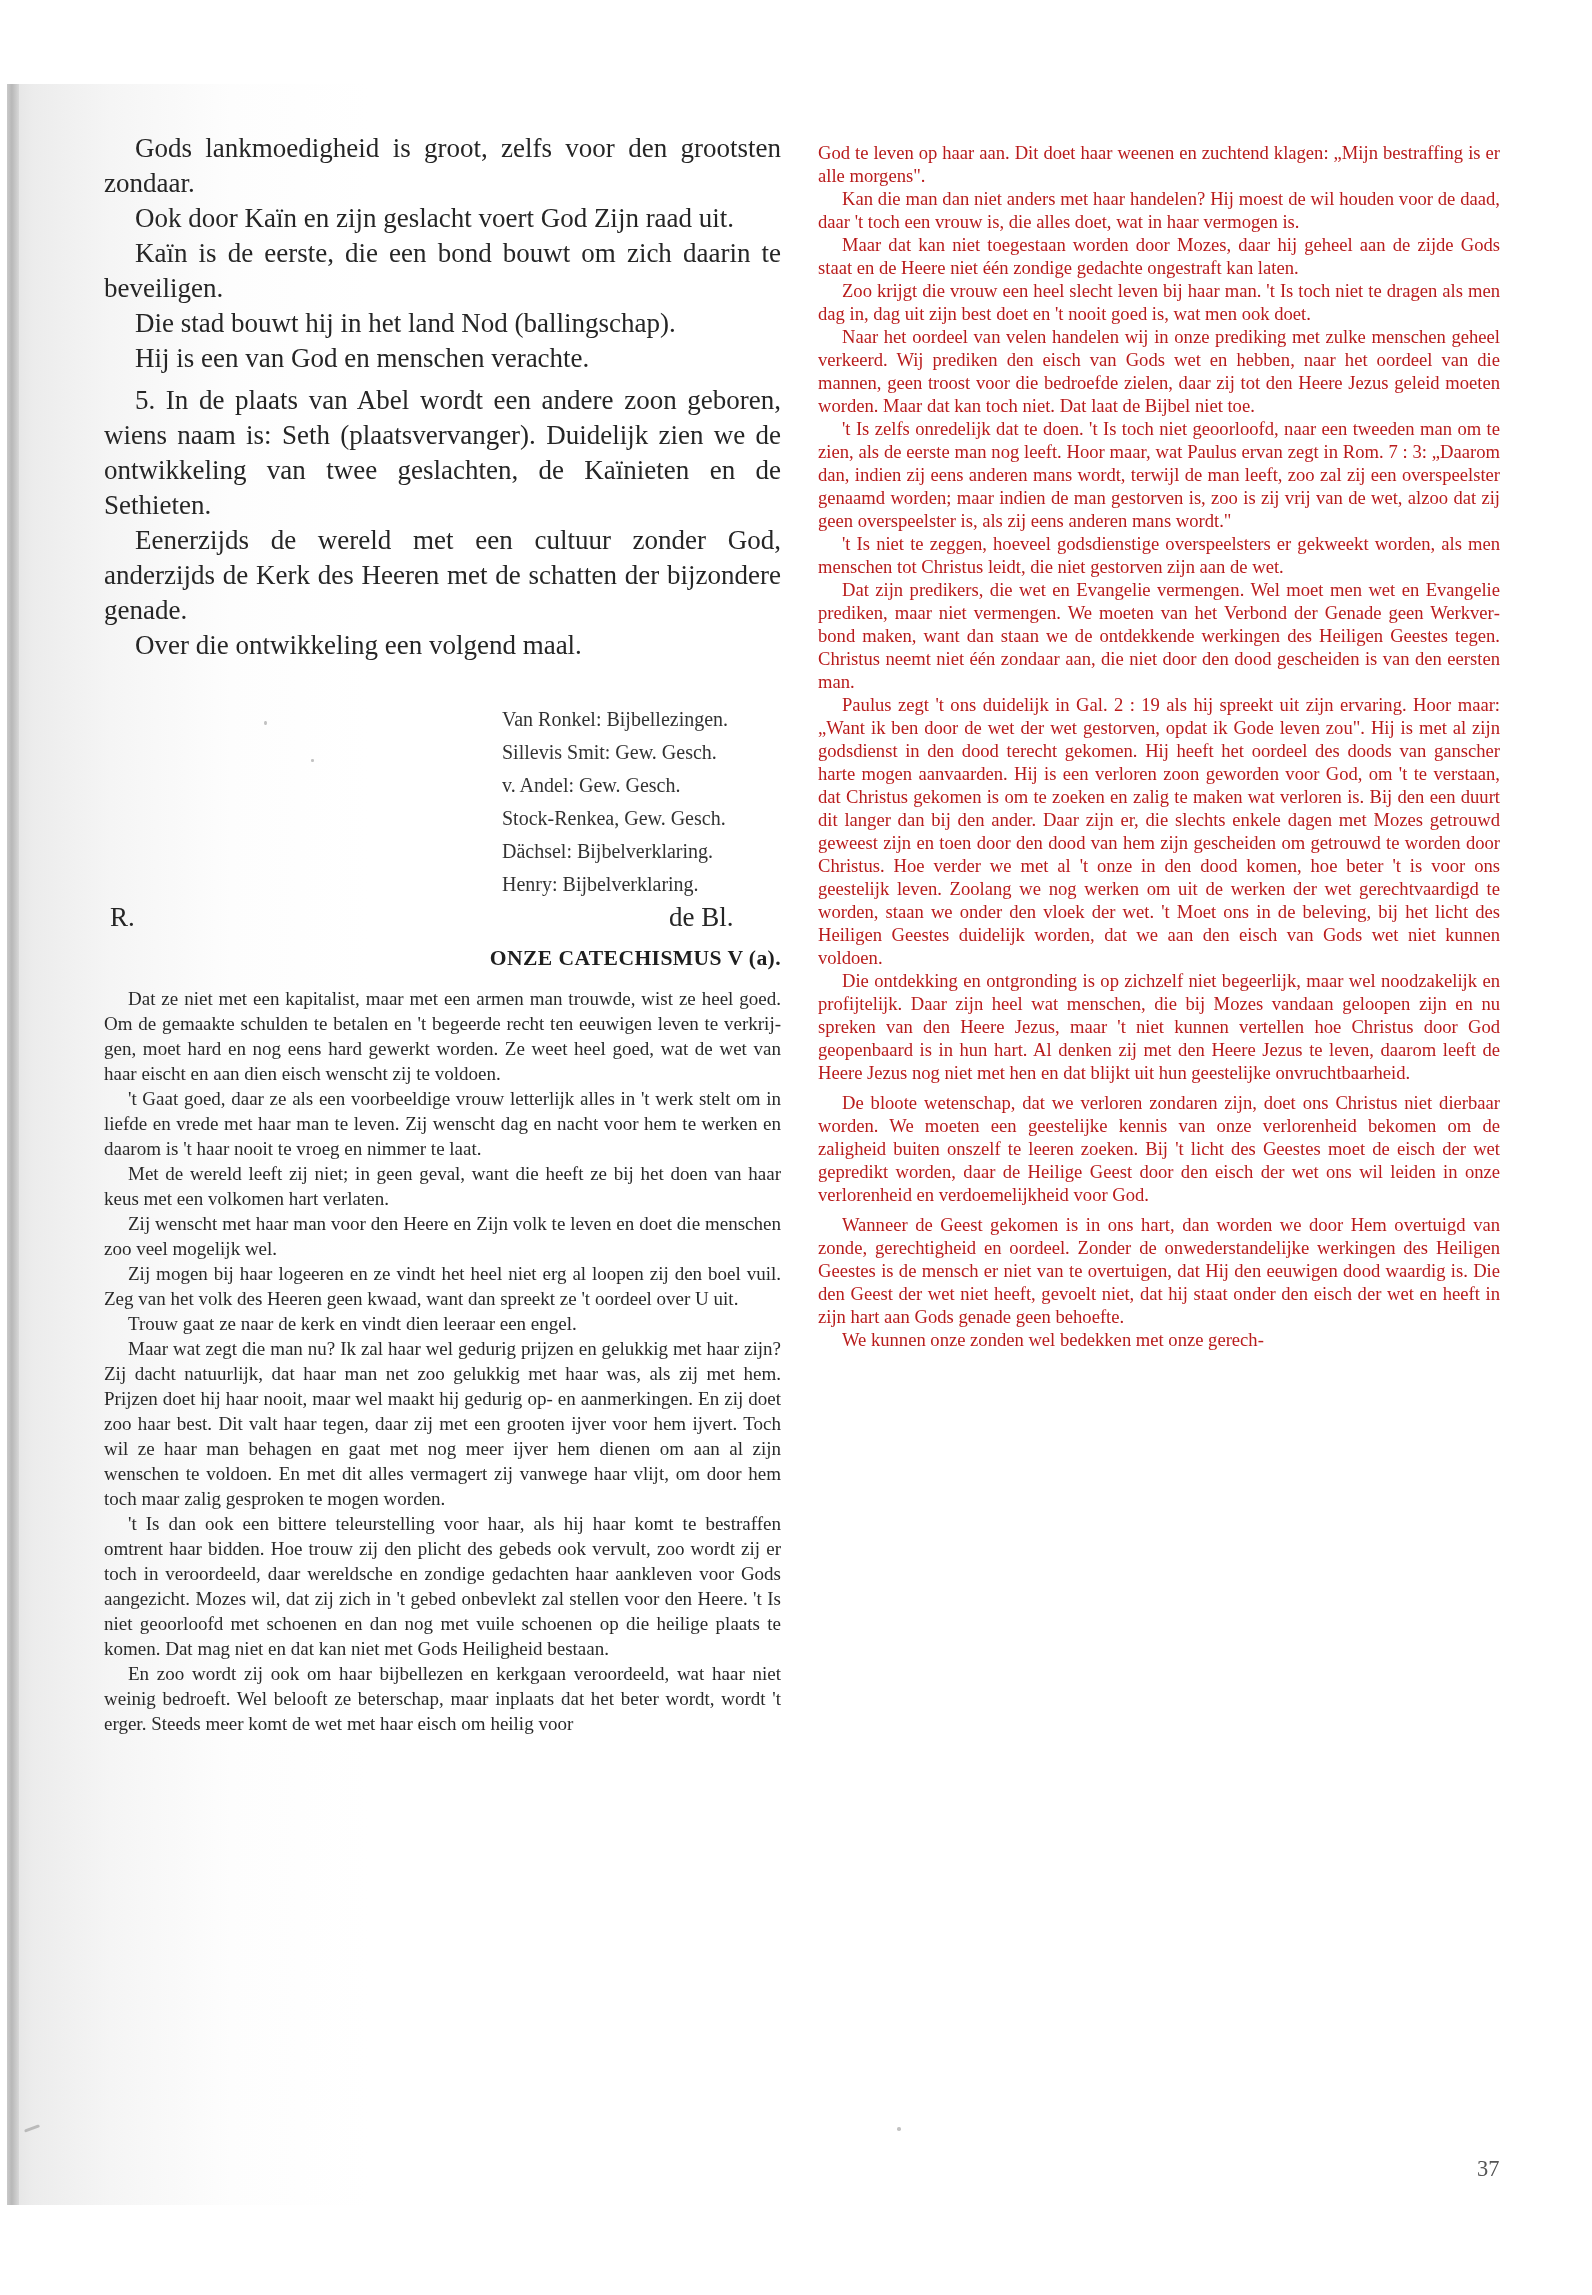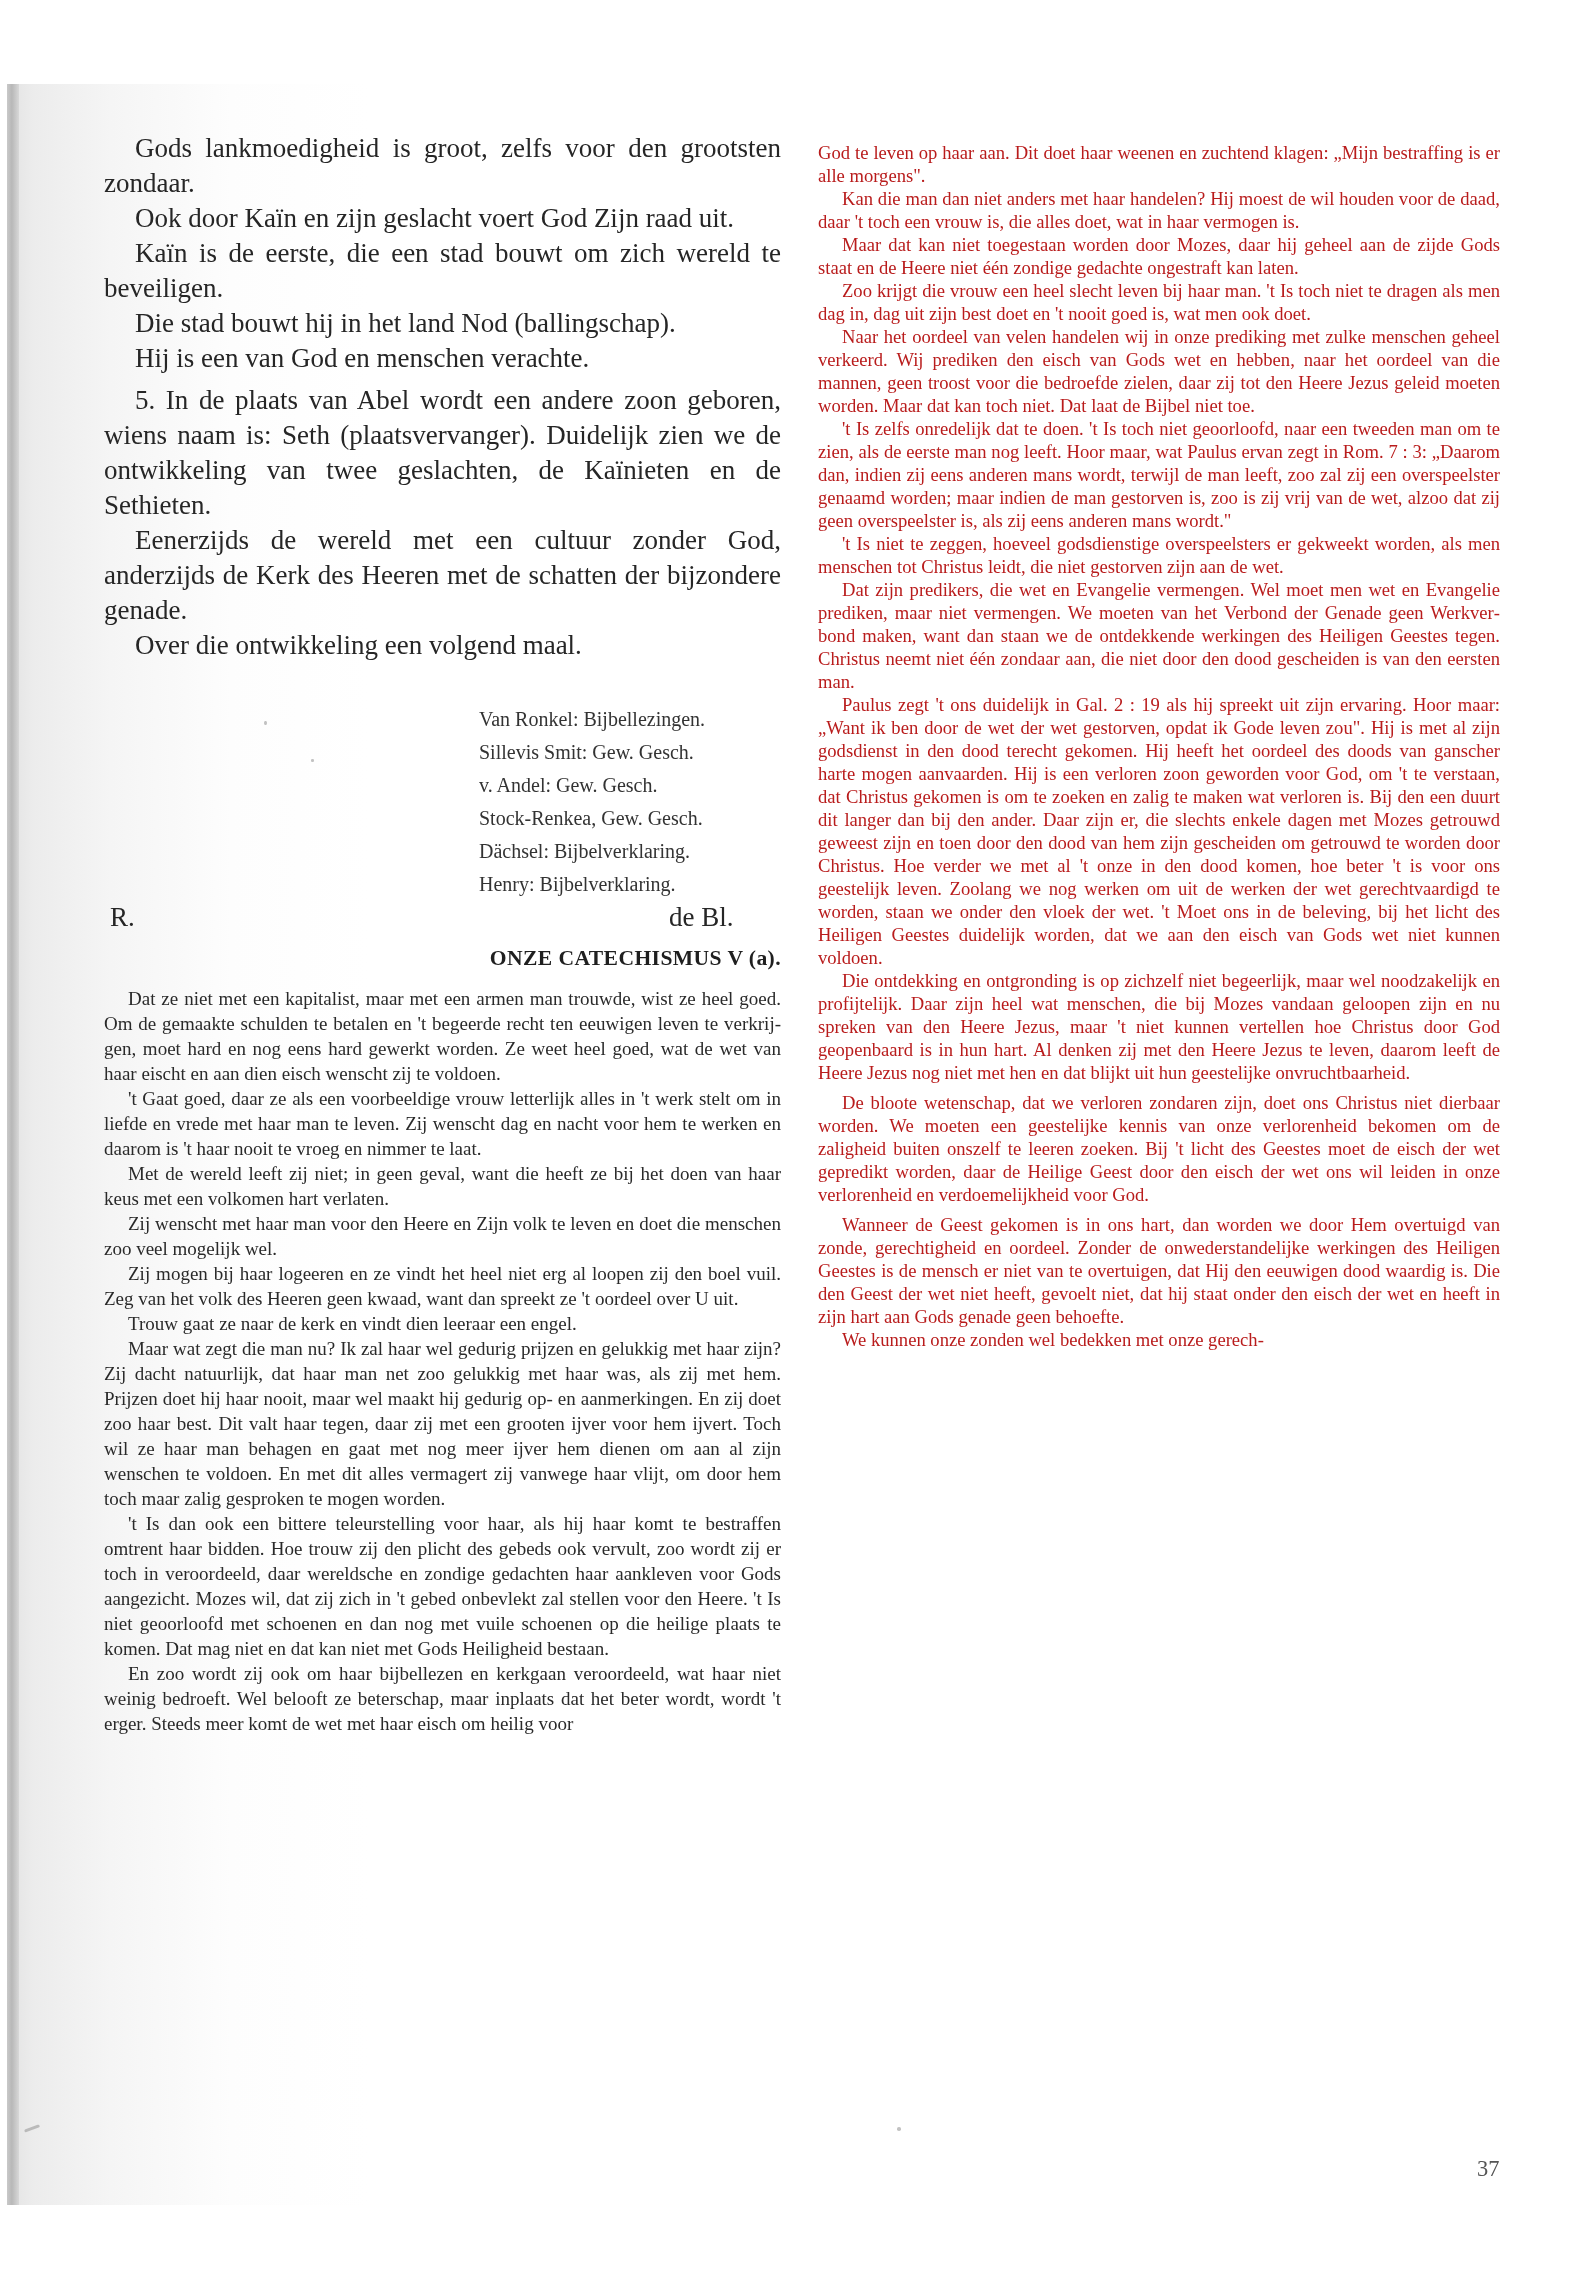--- a/index.html
+++ b/index.html
@@ -46,21 +46,21 @@
     }
     .col-left-top p {
       margin: 0;
       text-indent: 31px;
     }
     .col-left-top p.gap {
       margin-top: 7px;
     }
     .refs {
       position: absolute;
-      left: 479px;
+      left: 502px;
       top: 703px;
       width: 311px;
       font-size: 20px;
       line-height: 33px;
       color: #333;
     }
     .refs div { white-space: nowrap; }
     .sign-row {
       position: absolute;
       left: 110px;
@@ -120,21 +120,21 @@
 </head>
 <body>
 
 <div class="page">
   <div class="page-edge"></div>
 </div>
 
 <div class="col col-left-top">
   <p>Gods lankmoedigheid is groot, zelfs voor den grootsten zondaar.</p>
   <p>Ook door Kaïn en zijn geslacht voert God Zijn raad uit.</p>
-  <p>Kaïn is de eerste, die een stad bouwt om zich wereld te beveiligen.</p>
+  <p>Kaïn is de eerste, die een bond bouwt om zich daarin te beveiligen.</p>
   <p>Die stad bouwt hij in het land Nod (balling­schap).</p>
   <p>Hij is een van God en menschen verachte.</p>
   <p class="gap">5. In de plaats van Abel wordt een andere zoon geboren, wiens naam is: Seth (plaatsver­vanger). Duidelijk zien we de ontwikkeling van twee geslachten, de Kaïnieten en de Sethieten.</p>
   <p>Eenerzijds de wereld met een cultuur zonder God, anderzijds de Kerk des Heeren met de schat­ten der bijzondere genade.</p>
   <p>Over die ontwikkeling een volgend maal.</p>
 </div>
 
 <div class="refs">
   <div>Van Ronkel: Bijbellezingen.</div>
   <div>Sillevis Smit: Gew. Gesch.</div>

